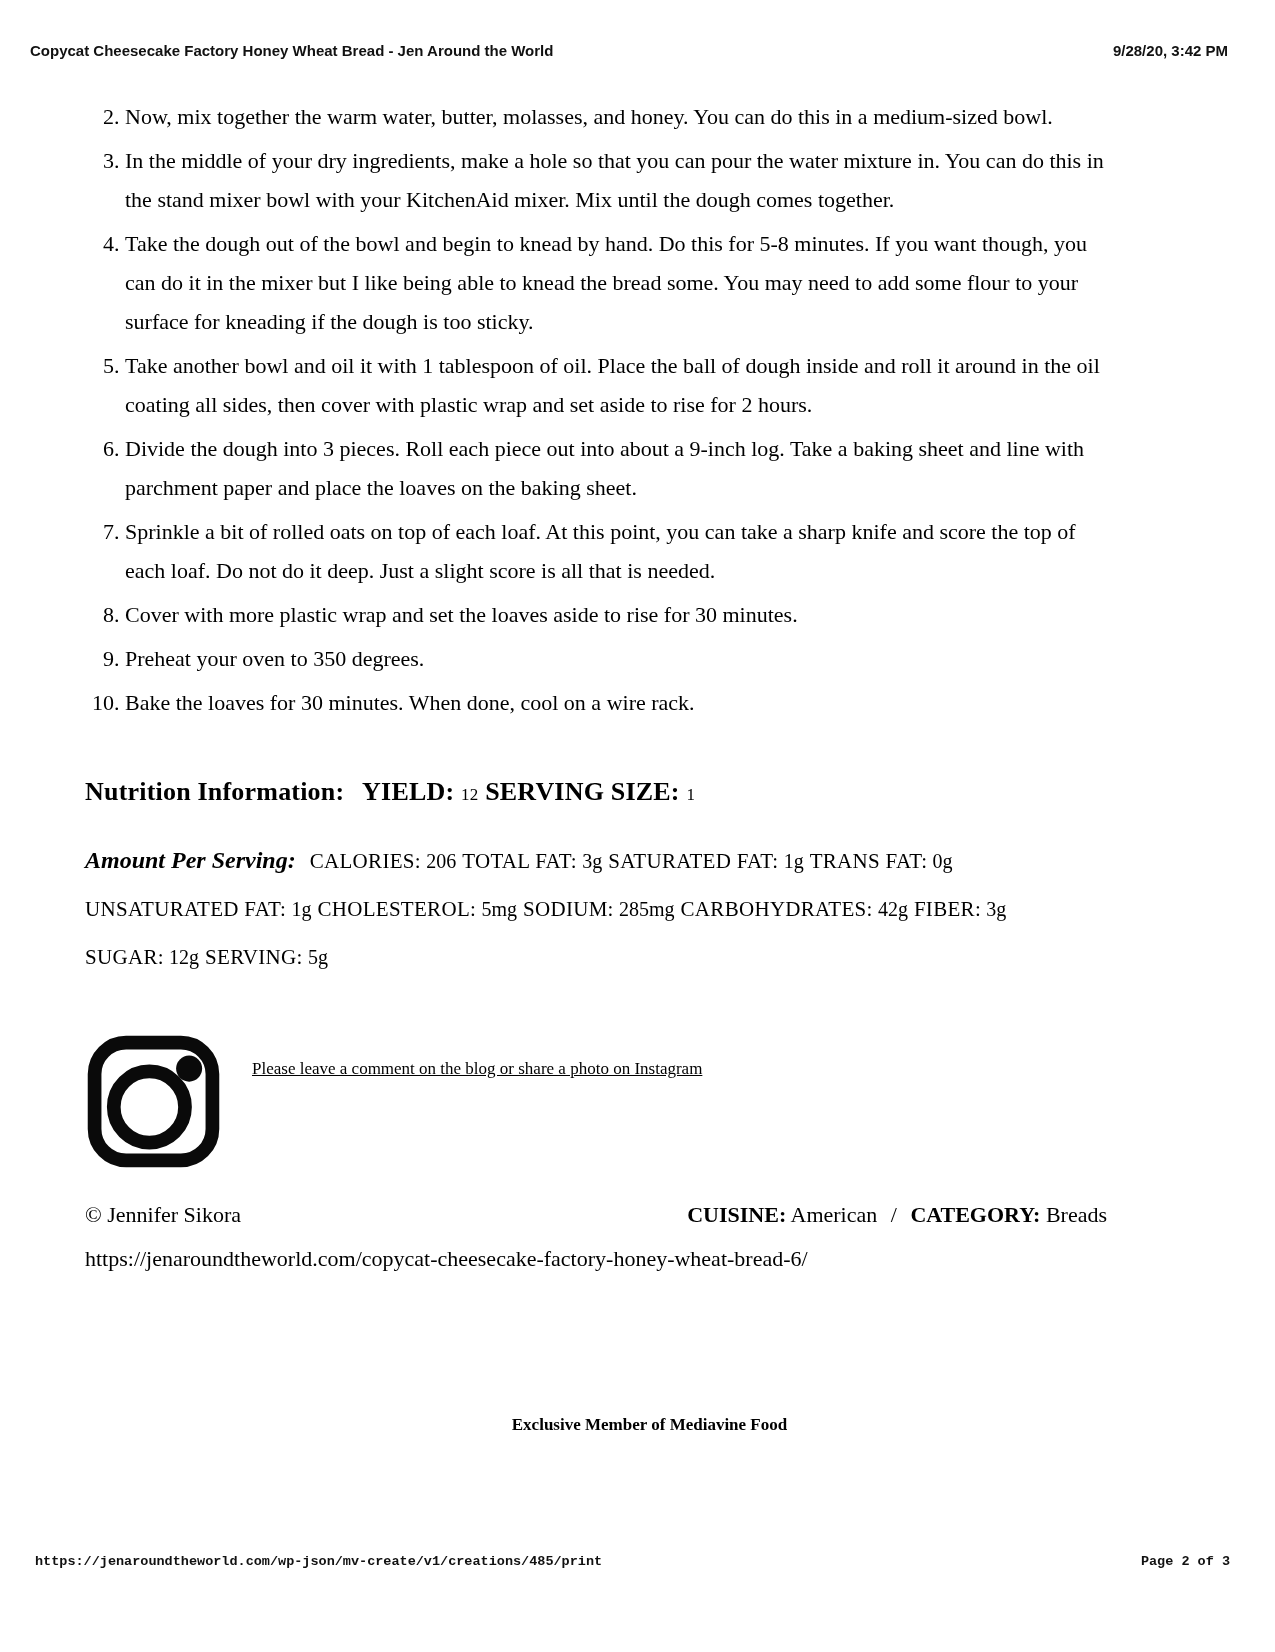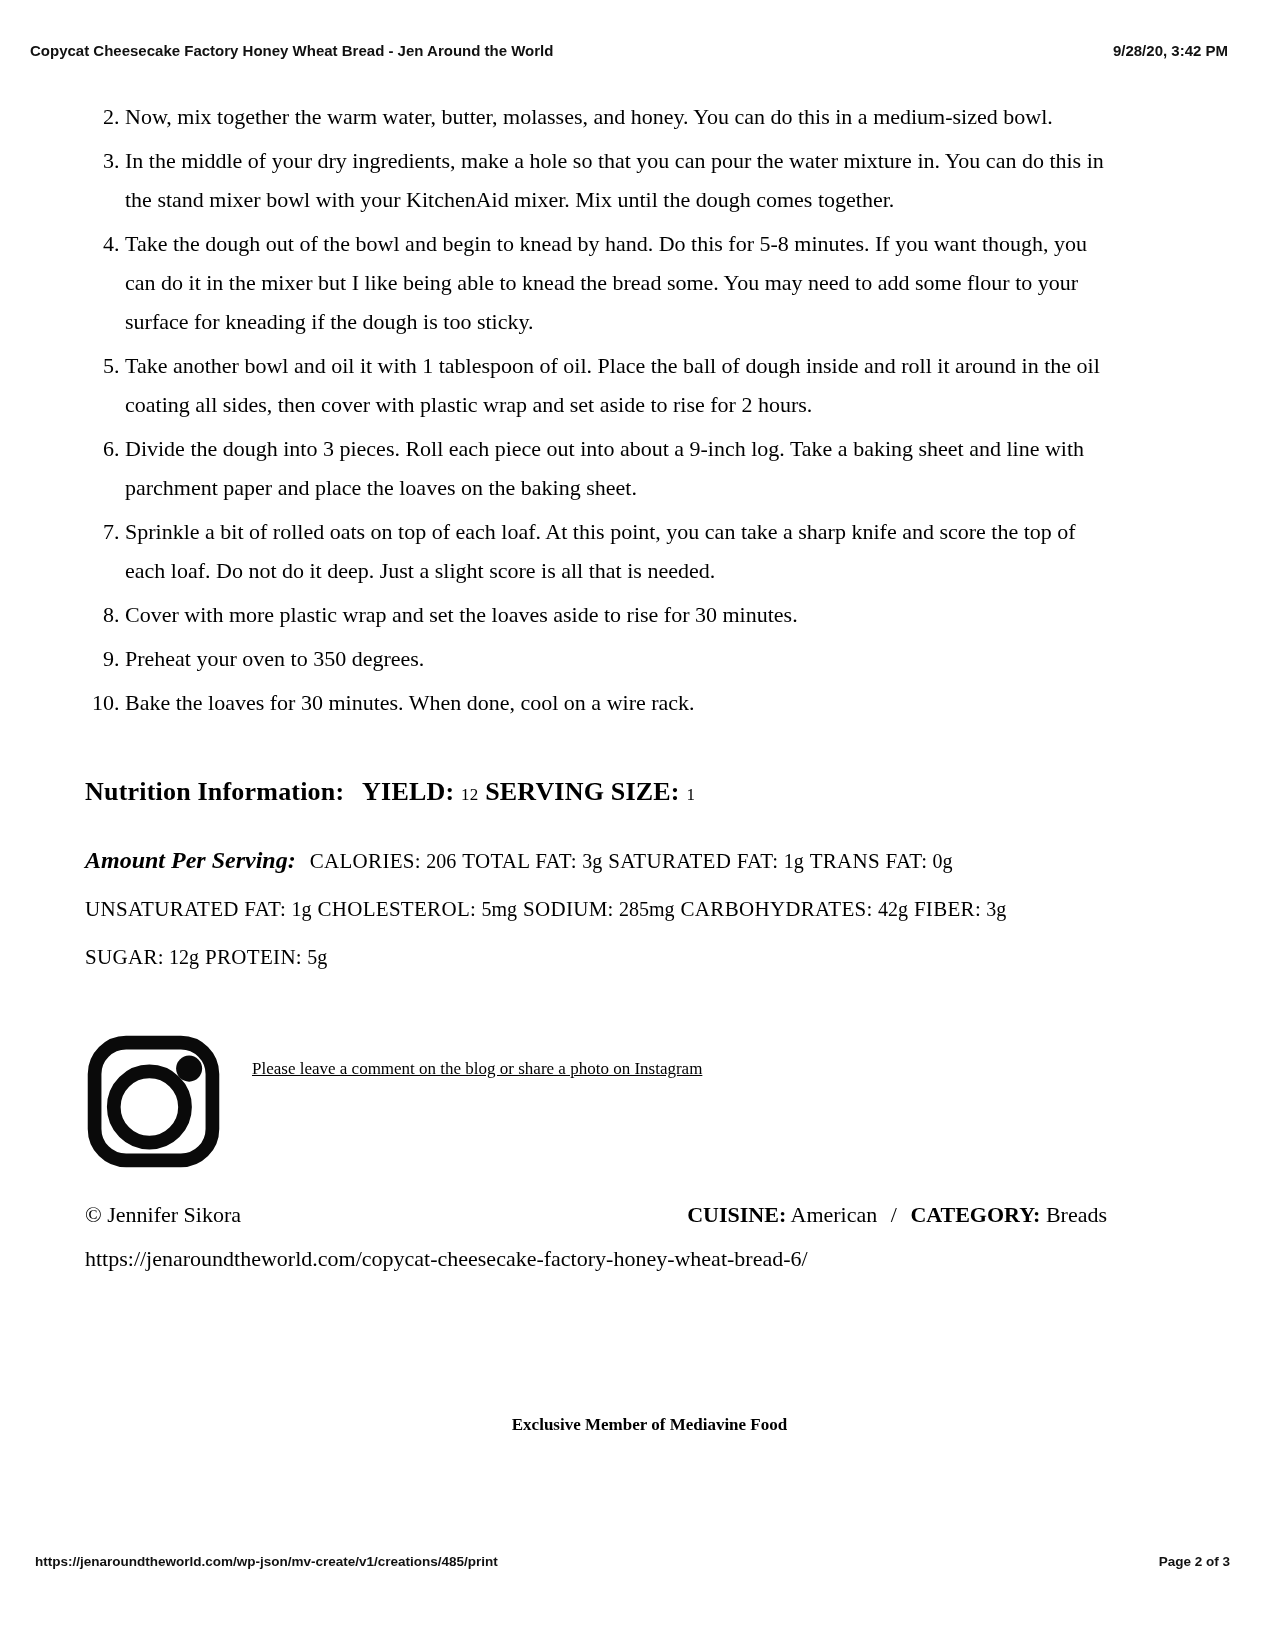--- a/index.html
+++ b/index.html
@@ -15,21 +15,21 @@
   
   .print-header {
     position:absolute; top:42px; left:30px; right:47px;
     display:flex; justify-content:space-between; align-items:flex-start;
     font-family:"Liberation Sans", sans-serif;
     font-size:15px; font-weight:bold; color:#111;
   }
   .print-footer {
     position:absolute; top:1554px; left:35px; right:45px;
     display:flex; justify-content:space-between; align-items:flex-start;
-    font-family:Liberation Sans, sans-serif;
+    font-family:Liberation Mono, monospace;
     font-size:13.5px; font-weight:bold; color:#111;
   }
   
   .content { position:absolute; top:97px; left:85px; width:1022px; }
   ol.steps {
     list-style-position:outside;
     padding-left:40px;
     font-size:22px; line-height:39px;
   }
   ol.steps li { margin-bottom:5px; }
@@ -102,21 +102,21 @@
     </div>
 
     <div class="nutrition-body">
       <div class="nutrition-line">
         <span class="amount-label">Amount Per Serving:</span><span class="fact"><span class="f-label">CALORIES:</span> <span class="f-value">206</span></span><span class="fact"><span class="f-label">TOTAL FAT:</span> <span class="f-value">3g</span></span><span class="fact"><span class="f-label">SATURATED FAT:</span> <span class="f-value">1g</span></span><span class="fact"><span class="f-label">TRANS FAT:</span> <span class="f-value">0g</span></span>
       </div>
       <div class="nutrition-line">
         <span class="fact"><span class="f-label">UNSATURATED FAT:</span> <span class="f-value">1g</span></span><span class="fact"><span class="f-label">CHOLESTEROL:</span> <span class="f-value">5mg</span></span><span class="fact"><span class="f-label">SODIUM:</span> <span class="f-value">285mg</span></span><span class="fact"><span class="f-label">CARBOHYDRATES:</span> <span class="f-value">42g</span></span><span class="fact"><span class="f-label">FIBER:</span> <span class="f-value">3g</span></span>
       </div>
       <div class="nutrition-line">
-        <span class="fact"><span class="f-label">SUGAR:</span> <span class="f-value">12g</span></span><span class="fact"><span class="f-label">PROTEIN:</span> <span class="f-value">5g</span></span>
+        <span class="fact"><span class="f-label">SUGAR:</span> <span class="f-value">12g</span></span><span class="fact"><span class="f-label">SERVING:</span> <span class="f-value">5g</span></span>
       </div>
     </div>
 
     <div class="cta">
       <svg class="cta-icon" viewBox="0 0 100 100" xmlns="http://www.w3.org/2000/svg" fill="none">
         <rect x="7" y="7" width="86" height="86" rx="23" stroke="#0a0a0a" stroke-width="10"></rect>
         <circle cx="47" cy="54" r="26" stroke="#0a0a0a" stroke-width="10"></circle>
         <circle cx="76" cy="26" r="9.5" fill="#0a0a0a"></circle>
       </svg>
       <div class="cta-text">

